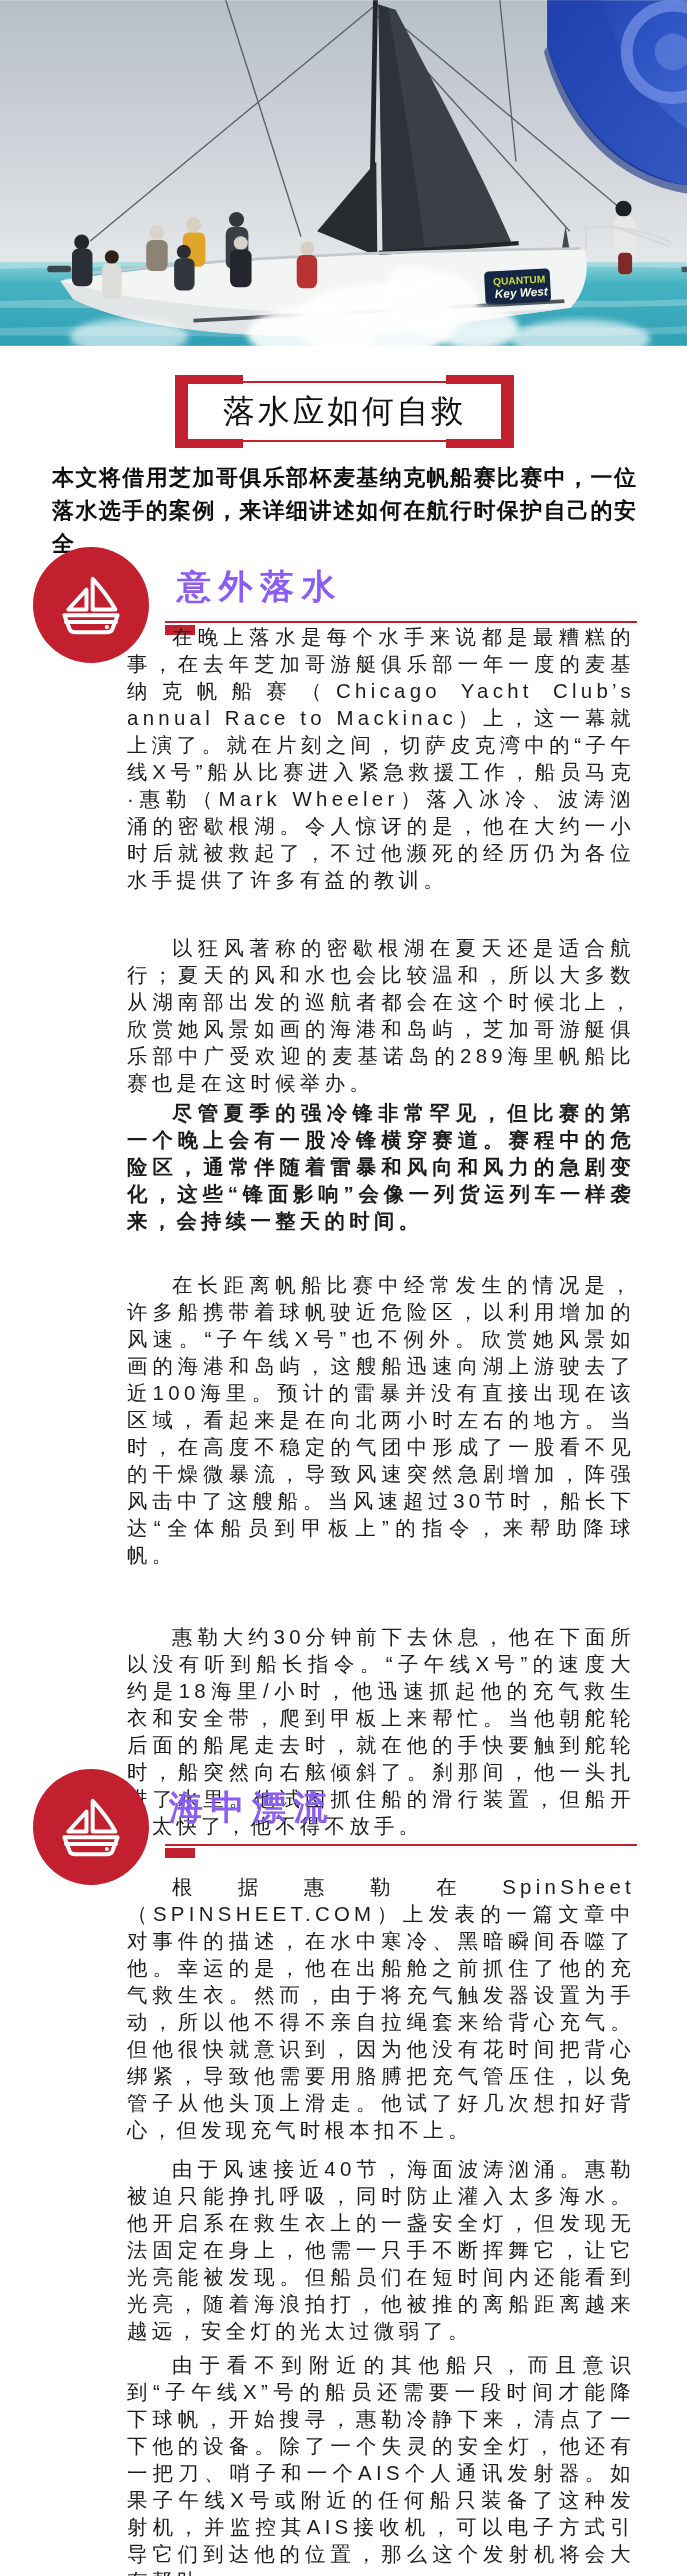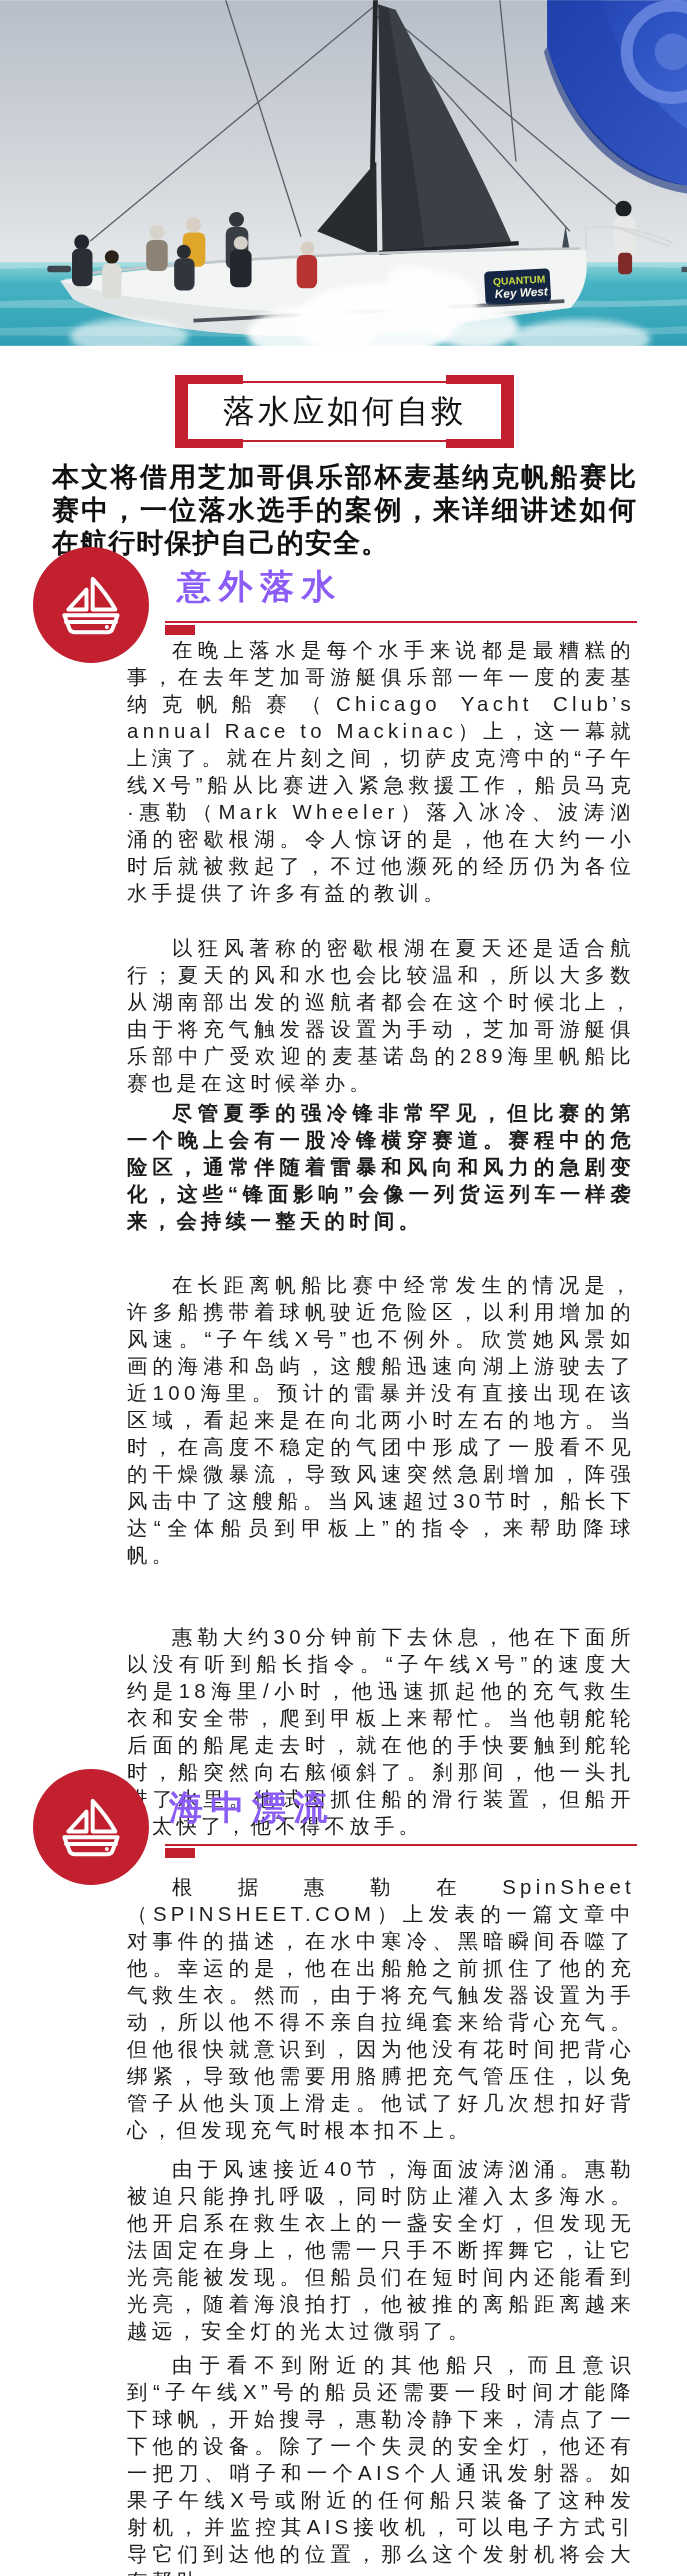--- a/index.html
+++ b/index.html
@@ -18,21 +18,21 @@
   .thinline{position:absolute;left:67px;right:67px;height:2.1px;background:#c2202f;}
   .thinline.t{top:6px;} .thinline.b{bottom:6px;}
   .title-box .ttl{
     position:absolute;left:0;right:0;top:0;bottom:0;
     display:flex;align-items:center;justify-content:center;
     font-size:32px;font-weight:normal;color:#121212;letter-spacing:2.7px;
   }
   
   .intro{
     position:absolute;left:52px;top:461px;width:585px;
-    font-size:27px;line-height:33px;font-weight:bold;color:#101010;
+    font-size:22px;line-height:33px;font-weight:bold;color:#101010;
     text-align:justify;letter-spacing:1.1px;
   }
   
   .sec-circle{position:absolute;width:116px;height:116px;border-radius:50%;background:#c2202f;
     display:flex;align-items:center;justify-content:center;}
   .sec-title{position:absolute;font-size:34px;font-weight:bold;color:#8b5cf6;letter-spacing:7.5px;line-height:1;}
   .sec-rule{position:absolute;height:16px;}
   .sec-rule .line{position:absolute;left:0;top:1.1px;height:2.1px;width:100%;background:#c2202f;}
   .sec-rule .tab{position:absolute;left:0;top:4.8px;width:30px;height:10.2px;background:#c2202f;}
   
@@ -177,22 +177,22 @@
     <line x1="16" y1="90" x2="104" y2="90"></line>
     <circle cx="88" cy="99" r="3.5" fill="#ffffff" stroke="none"></circle>
   </svg>
 </div>
 <div class="sec-title" style="left:177px;top:569px;">意外落水</div>
 <div class="sec-rule" style="left:165px;top:620px;width:472px;">
   <div class="line"></div>
   <div class="tab"></div>
 </div>
 
-<div class="para" style="top:637px;">在晚上落水是每个水手来说都是最糟糕的事，在去年芝加哥游艇俱乐部一年一度的麦基纳克帆船赛（Chicago Yacht Club’s annual Race to Mackinac）上，这一幕就上演了。就在片刻之间，切萨皮克湾中的“子午线X号”船从比赛进入紧急救援工作，船员马克·惠勒（Mark Wheeler）落入冰冷、波涛汹涌的密歇根湖。令人惊讶的是，他在大约一小时后就被救起了，不过他濒死的经历仍为各位水手提供了许多有益的教训。</div>
-<div class="para" style="top:935px;">以狂风著称的密歇根湖在夏天还是适合航行；夏天的风和水也会比较温和，所以大多数从湖南部出发的巡航者都会在这个时候北上，由于将充气触发器设置为手动，芝加哥游艇俱乐部中广受欢迎的麦基诺岛的289海里帆船比赛也是在这时候举办。</div>
+<div class="para" style="top:624px;">在晚上落水是每个水手来说都是最糟糕的事，在去年芝加哥游艇俱乐部一年一度的麦基纳克帆船赛（Chicago Yacht Club’s annual Race to Mackinac）上，这一幕就上演了。就在片刻之间，切萨皮克湾中的“子午线X号”船从比赛进入紧急救援工作，船员马克·惠勒（Mark Wheeler）落入冰冷、波涛汹涌的密歇根湖。令人惊讶的是，他在大约一小时后就被救起了，不过他濒死的经历仍为各位水手提供了许多有益的教训。</div>
+<div class="para" style="top:935px;">以狂风著称的密歇根湖在夏天还是适合航行；夏天的风和水也会比较温和，所以大多数从湖南部出发的巡航者都会在这个时候北上，欣赏她风景如画的海港和岛屿，芝加哥游艇俱乐部中广受欢迎的麦基诺岛的289海里帆船比赛也是在这时候举办。</div>
 <div class="para" style="top:1100px;font-weight:bold;">尽管夏季的强冷锋非常罕见，但比赛的第一个晚上会有一股冷锋横穿赛道。赛程中的危险区，通常伴随着雷暴和风向和风力的急剧变化，这些“锋面影响”会像一列货运列车一样袭来，会持续一整天的时间。</div>
 <div class="para" style="top:1272px;">在长距离帆船比赛中经常发生的情况是，许多船携带着球帆驶近危险区，以利用增加的风速。“子午线X号”也不例外。欣赏她风景如画的海港和岛屿，这艘船迅速向湖上游驶去了近100海里。预计的雷暴并没有直接出现在该区域，看起来是在向北两小时左右的地方。当时，在高度不稳定的气团中形成了一股看不见的干燥微暴流，导致风速突然急剧增加，阵强风击中了这艘船。当风速超过30节时，船长下达“全体船员到甲板上”的指令，来帮助降球帆。</div>
 <div class="para" style="top:1624px;">惠勒大约30分钟前下去休息，他在下面所以没有听到船长指令。“子午线X号”的速度大约是18海里/小时，他迅速抓起他的充气救生衣和安全带，爬到甲板上来帮忙。当他朝舵轮后面的船尾走去时，就在他的手快要触到舵轮时，船突然向右舷倾斜了。刹那间，他一头扎进了水里。他试图抓住船的滑行装置，但船开得太快了，他不得不放手。</div>
 
 <div class="sec-circle" style="left:33px;top:1769px;">
   <svg width="68" height="68" viewBox="0 0 120 120" fill="none" stroke="#ffffff" stroke-width="7" stroke-linejoin="round" stroke-linecap="round">
     <path d="M63,14 L63,68 L103,68 C92,48 76,28 63,14 Z"></path>
     <path d="M52,33 L52,68 L20,68 Z"></path>
     <path d="M13,78 L107,78 L98,102 Q96,108 88,108 L32,108 Q24,108 22,102 Z"></path>
     <line x1="16" y1="90" x2="104" y2="90"></line>

